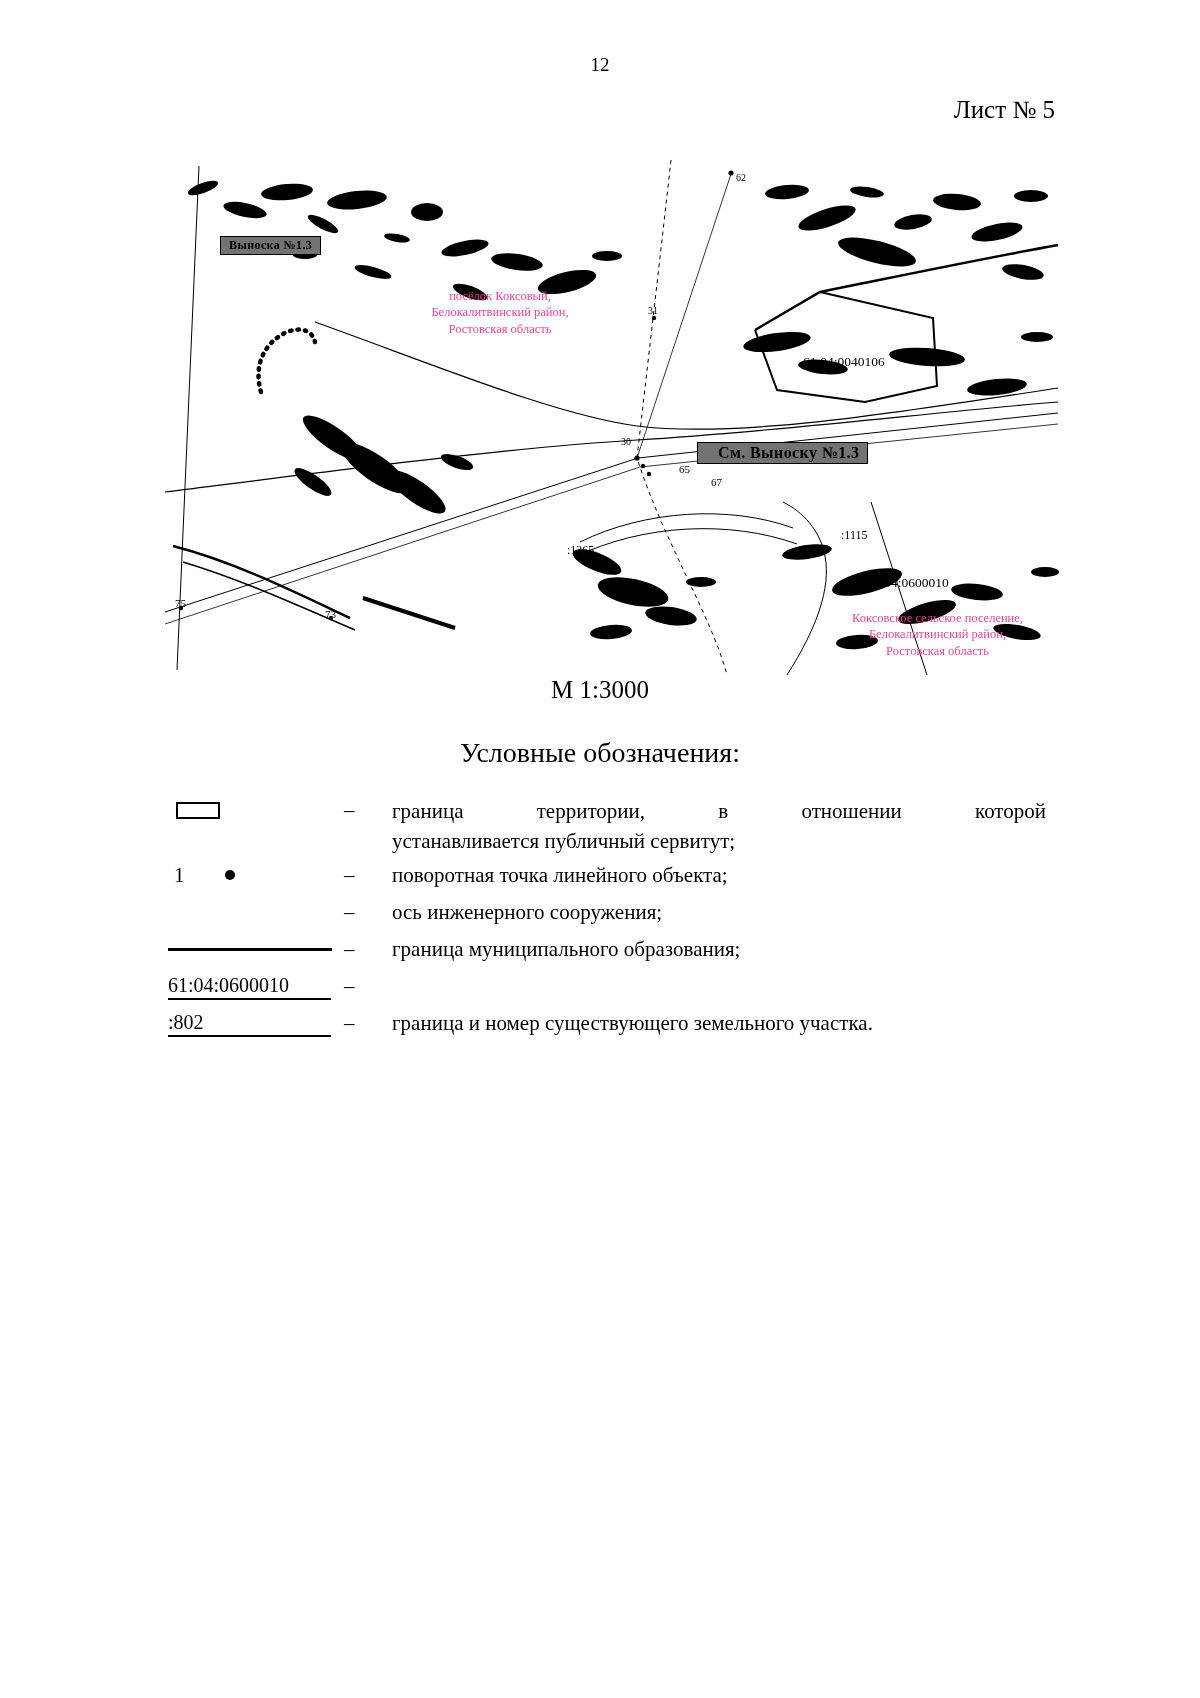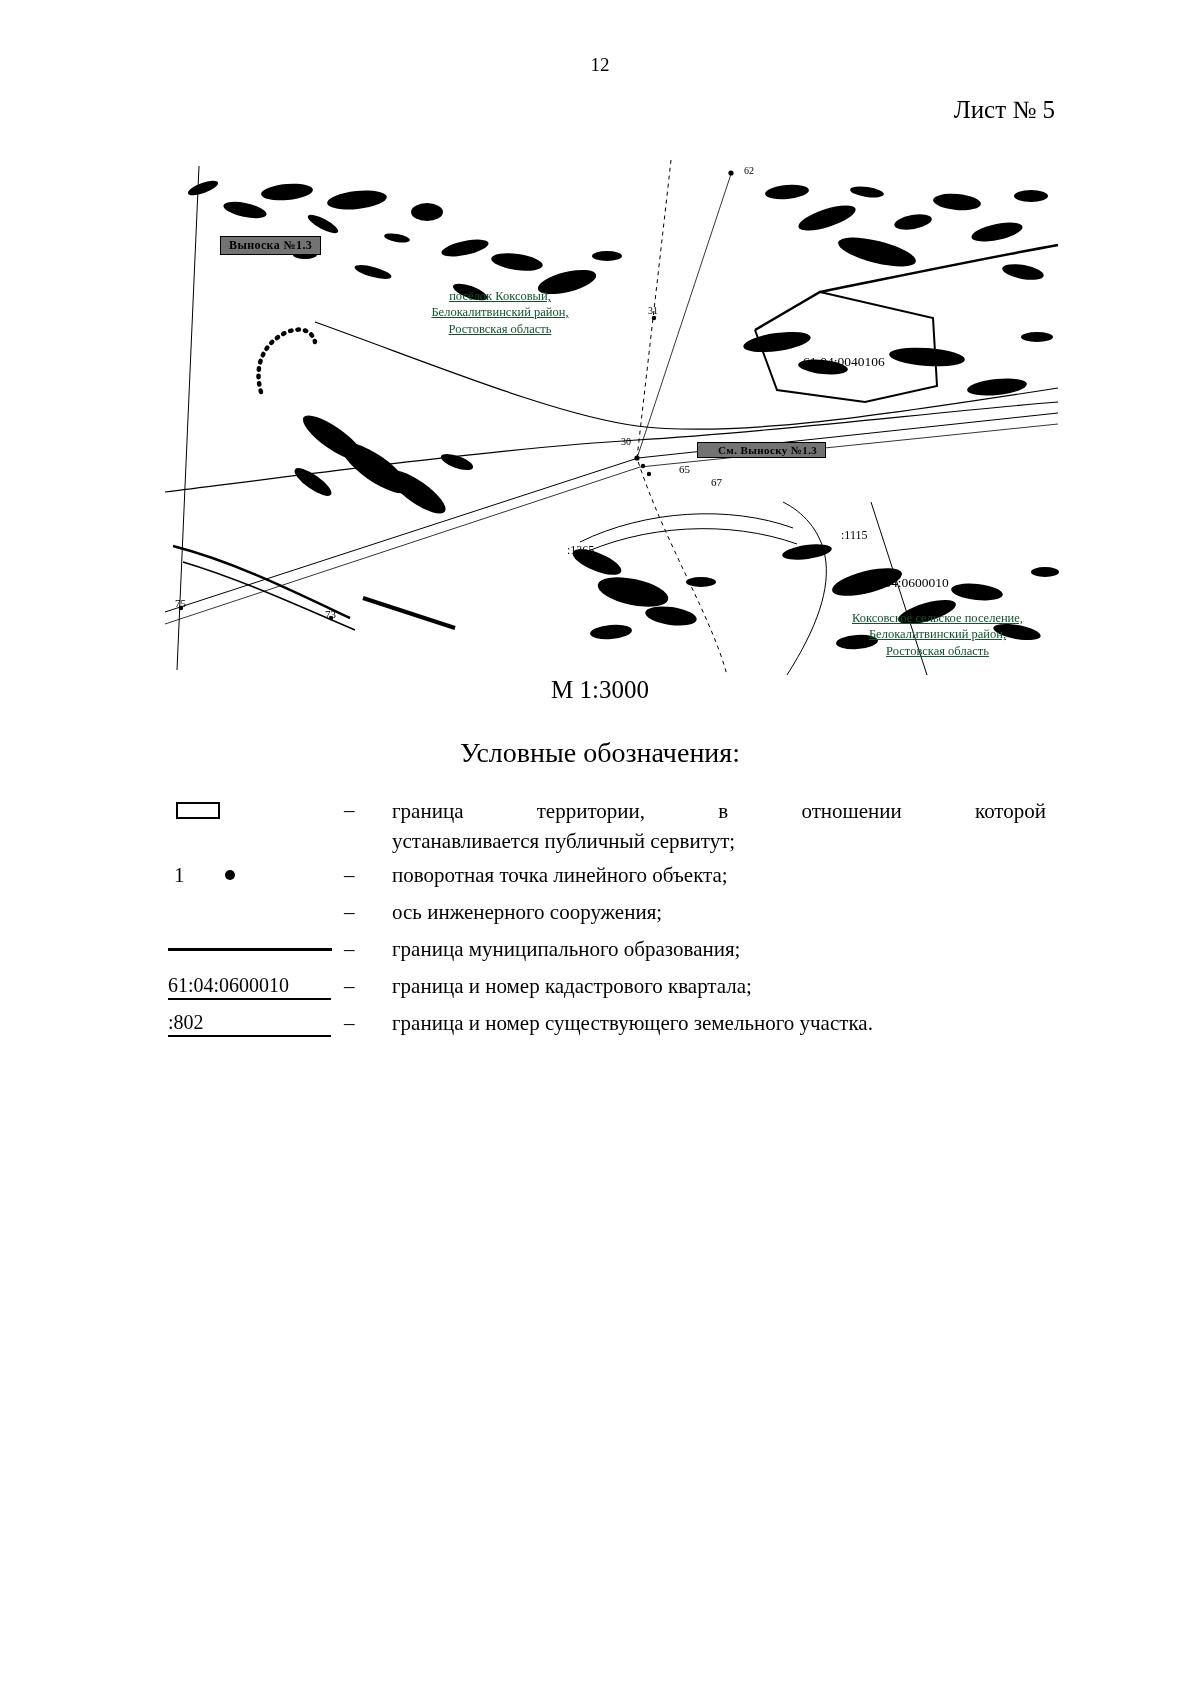--- a/index.html
+++ b/index.html
@@ -32,22 +32,22 @@
     position: absolute; white-space: nowrap;
     font-family: "Liberation Serif", "DejaVu Serif", serif;
     color: #000;
   }
   .callout-box {
     border: 1.5px solid #000; padding: 1px 8px;
     font-size: 12px; font-weight: bold; background: #737373;
     letter-spacing: 0.4px;
   }
   .settlement {
-    color: #14532d; font-size: 12.5px; line-height: 1.3;
-    text-align: center; white-space: normal; text-decoration: underline;
+    color: #ec4899; font-size: 12.5px; line-height: 1.3;
+    text-align: center; white-space: normal;
   }
   .settlement span { display: block; }
   .pt-num { font-size: 10px; }
   .pt-num-sm { font-size: 11px; }
   .quarter-num { font-size: 13.5px; }
   .parcel-num { font-size: 12px; }
 
   .map-scale {
     position: absolute; top: 676px; left: 0; width: 100%;
     text-align: center; font-size: 25px;
@@ -187,25 +187,25 @@
     </svg>
 
     <div class="map-label callout-box" style="left:55px; top:76px;">Выноска №1.3</div>
 
     <div class="map-label settlement" style="left:245px; top:128px; width:180px;">
       <span>посёлок Коксовый,</span>
       <span>Белокалитвинский район,</span>
       <span>Ростовская область</span>
     </div>
 
-    <div class="map-label pt-num" style="left:571px; top:5px;margin-left:8px;">62</div>
+    <div class="map-label pt-num" style="left:571px; top:12px;">62</div>
     <div class="map-label pt-num" style="left:483px; top:145px;">31</div>
     <div class="map-label quarter-num" style="left:638px; top:194px;">61:04:0040106</div>
     <div class="map-label pt-num" style="left:456px; top:276px;">30</div>
-    <div class="map-label callout-box" style="left:532px; top:282px; font-size:11px;padding-left:20px;">См. Выноску №1.3</div>
+    <div class="map-label callout-box" style="left:532px; top:282px; font-size:16px;padding-left:20px;">См. Выноску №1.3</div>
     <div class="map-label pt-num-sm" style="left:514px; top:303px;">65</div>
     <div class="map-label pt-num-sm" style="left:509px; top:316px;margin-left:37px;">67</div>
     <div class="map-label parcel-num" style="left:402px; top:383px;">:1365</div>
     <div class="map-label parcel-num" style="left:676px; top:368px;">:1115</div>
     <div class="map-label quarter-num" style="left:702px; top:415px;">61:04:0600010</div>
 
     <div class="map-label settlement" style="left:655px; top:450px; width:235px;">
       <span>Коксовское сельское поселение,</span>
       <span>Белокалитвинский район,</span>
       <span>Ростовская область</span>
@@ -252,21 +252,20 @@
       </div>
       <div class="dash-cell">–</div>
       <div class="text-cell">граница муниципального образования;</div>
     </div>
 
     <div class="legend-row">
       <div class="sym-cell">
         <span class="sym-underlined">61:04:0600010</span>
       </div>
       <div class="dash-cell">–</div>
-      <div class="text-cell">граница и номер кадастрового квартала;</div>
     </div>
 
     <div class="legend-row">
       <div class="sym-cell">
         <span class="sym-underlined">:802</span>
       </div>
       <div class="dash-cell">–</div>
       <div class="text-cell">граница и номер существующего земельного участка.</div>
     </div>
 

